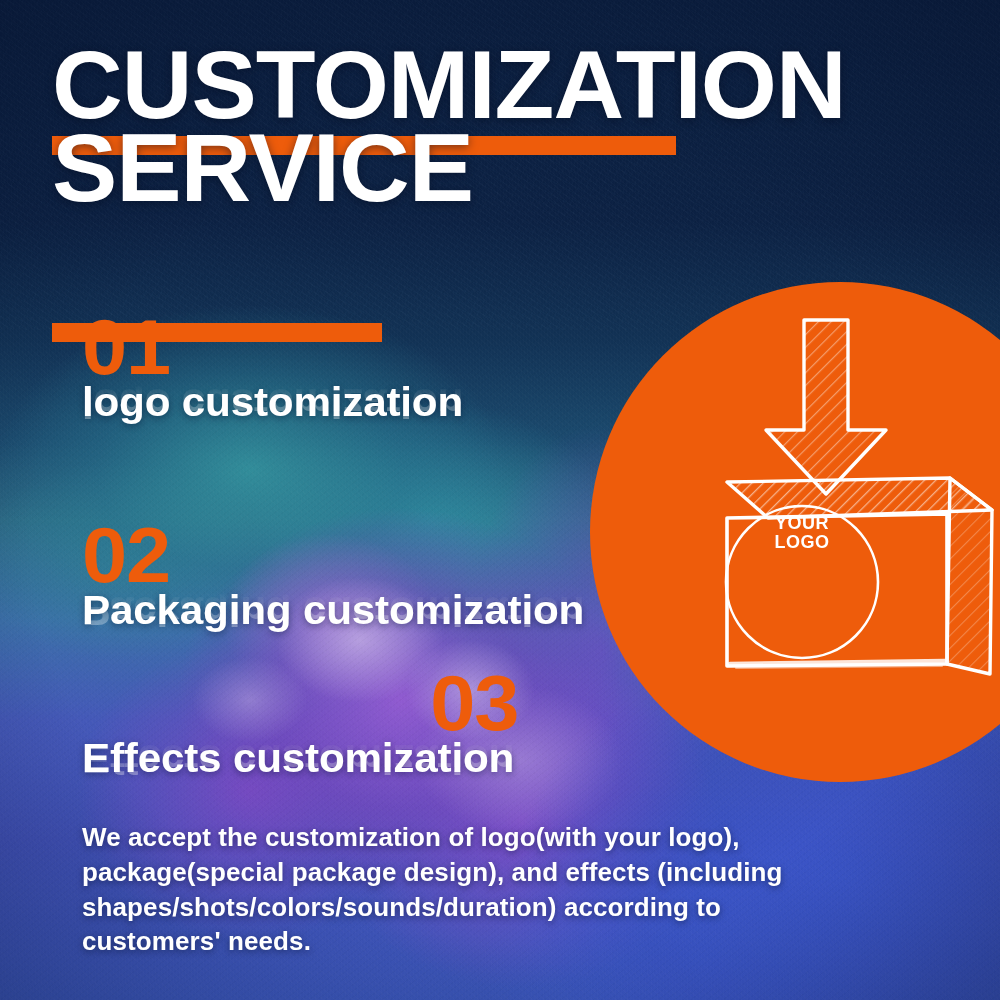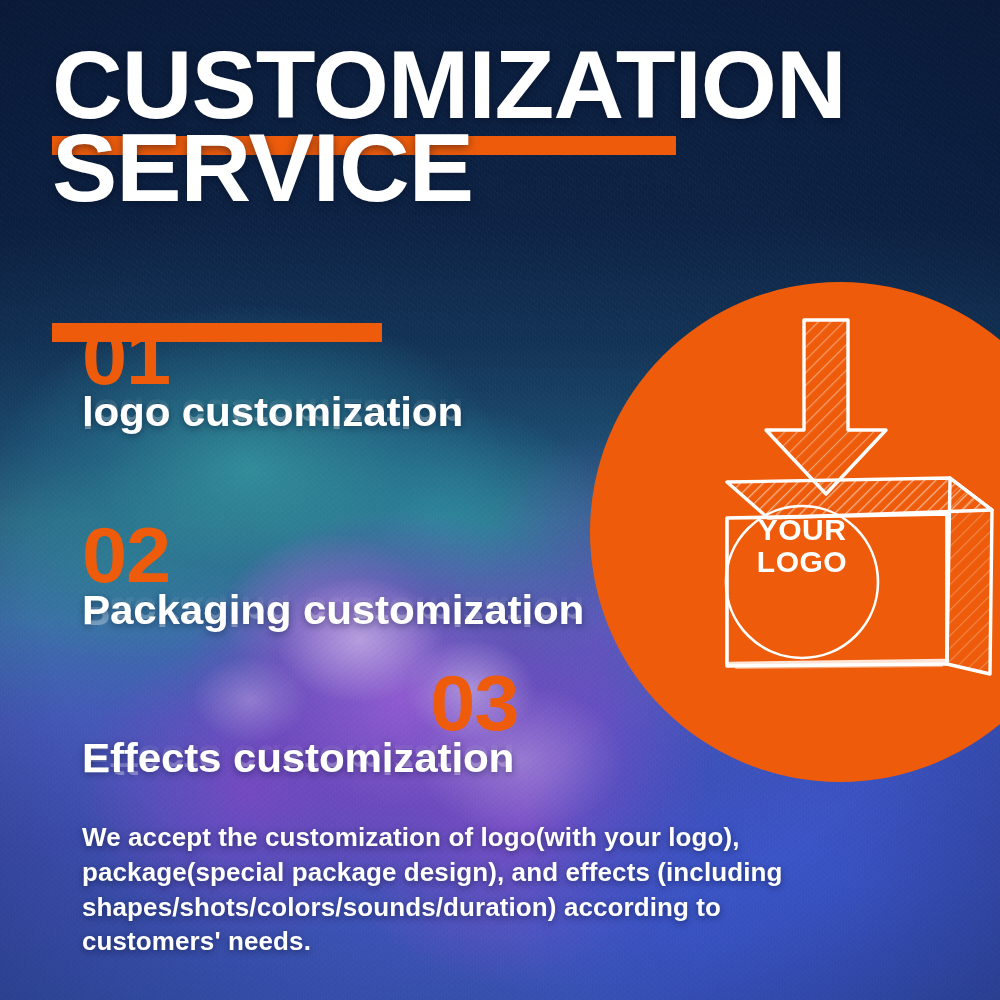--- a/index.html
+++ b/index.html
@@ -104,21 +104,21 @@
     left: 0;
     height: 19px;
     background: #ee5c0b;
     z-index: 1;
   }
   #bar-1 { top: 92px;  width: 624px; }
   #bar-2 { top: 196px; width: 330px; }
 
   
   .item { position: absolute; left: 82px; }
-  #item-1 { top: 326px; }
+  #item-1 { top: 316px; }
   #item-2 { top: 524px; }
   #item-3 { top: 672px; text-align: right; }
 
   .item-num {
     font-family: "Liberation Sans Narrow", "Liberation Sans", sans-serif;
     font-weight: bold;
     font-size: 78px;
     line-height: .8;
     letter-spacing: -1px;
     color: #ee5c0b;
@@ -184,21 +184,21 @@
   .art svg { position: absolute; inset: 0; }
 
   .logo-text {
     position: absolute;
     left: 152px;
     top: 232px;
     width: 120px;
     text-align: center;
     font-family: "Liberation Sans", sans-serif;
     font-weight: bold;
-    font-size: 30px;
+    font-size: 18px;
     line-height: 1.08;
     color: #ffffff;
     letter-spacing: .5px;
   }
 </style>
 </head>
 <body>
 
 <div id="banner">
 

